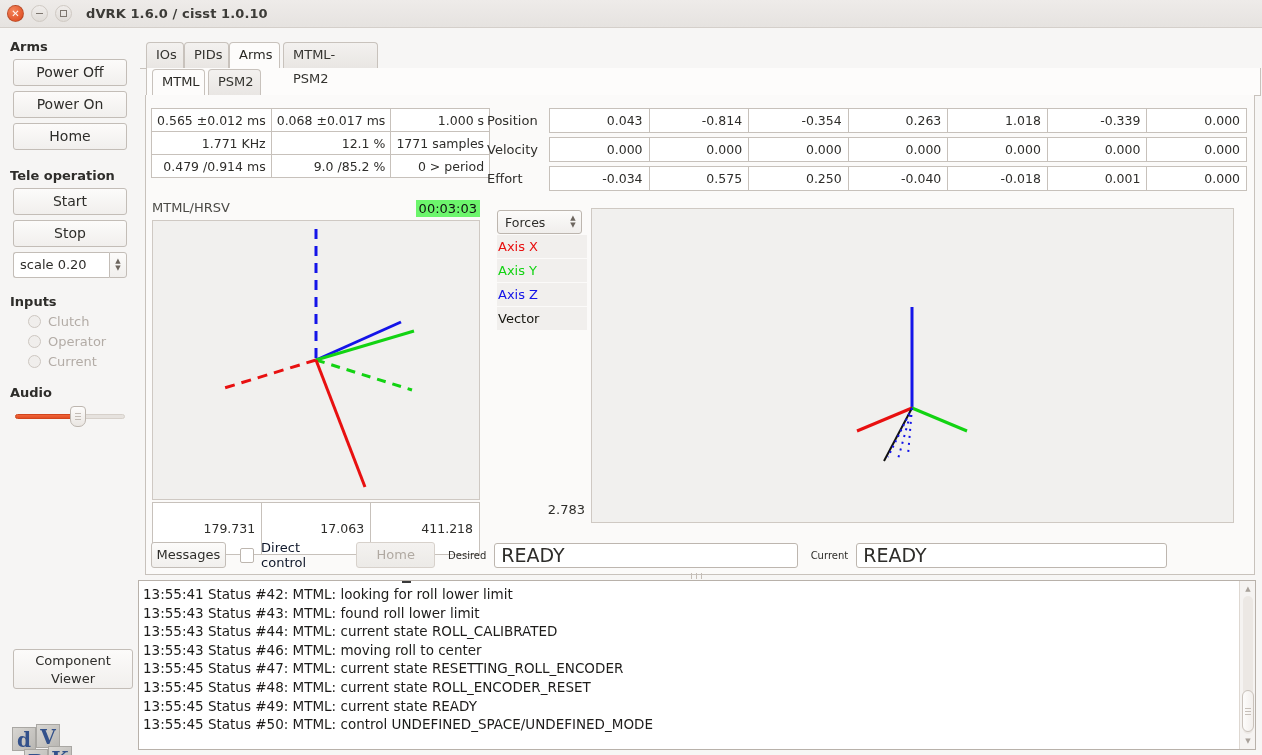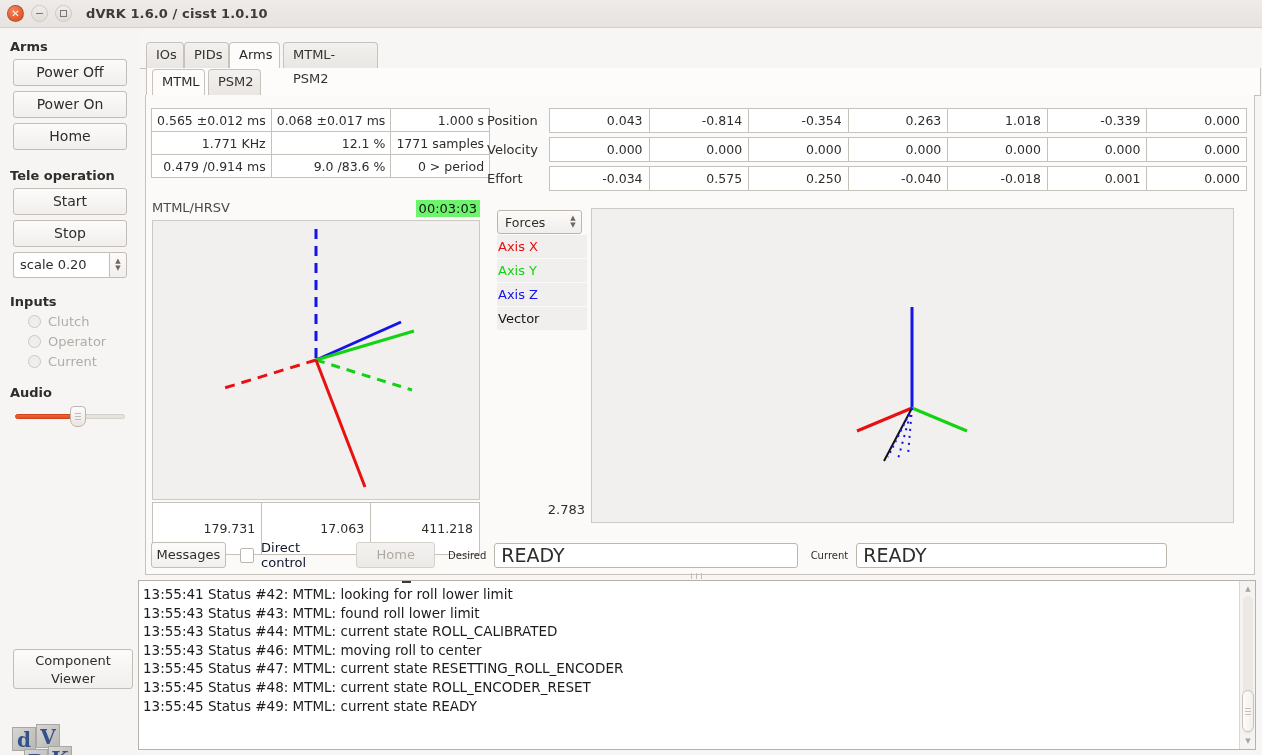--- a/index.html
+++ b/index.html
@@ -402,21 +402,21 @@
       <td style="width:117px;">0.068 ±0.017 ms</td>
       <td>1.000 s</td>
     </tr>
     <tr>
       <td>1.771  KHz</td>
       <td>12.1 %</td>
       <td>1771 samples</td>
     </tr>
     <tr>
       <td>0.479 /0.914 ms</td>
-      <td>9.0  /83.6 %</td>
+      <td>9.0  /85.2 %</td>
       <td>0 &gt; period</td>
     </tr>
   </tbody>
     </table>
 
   <div id="pve">
     <div class="pve-row">
       <div class="pve-label">Position</div>
       <div class="pve-cells">
         <div class="pve-cell">0.043</div>
@@ -532,20 +532,21 @@
 
   <div id="logframe">
     <div id="logtext">
       <div class="line">13:55:41 Status #42: MTML: looking for roll lower limit</div>
       <div class="line">13:55:43 Status #43: MTML: found roll lower limit</div>
       <div class="line">13:55:43 Status #44: MTML: current state ROLL_CALIBRATED</div>
       <div class="line">13:55:43 Status #46: MTML: moving roll to center</div>
       <div class="line">13:55:45 Status #47: MTML: current state RESETTING_ROLL_ENCODER</div>
       <div class="line">13:55:45 Status #48: MTML: current state ROLL_ENCODER_RESET</div>
       <div class="line">13:55:45 Status #49: MTML: current state READY</div>
+      <div class="line">13:55:45 Status #50: MTML: control UNDEFINED_SPACE/UNDEFINED_MODE</div>
     </div>
     <div id="logscroll">
       <div class="sb-arrow" id="sb-up">▲</div>
       <div id="sb-track"></div>
       <div id="sb-thumb">
           <b></b>
           <b></b>
           <b></b>
         </div>
       <div class="sb-arrow" id="sb-down">▼</div>

